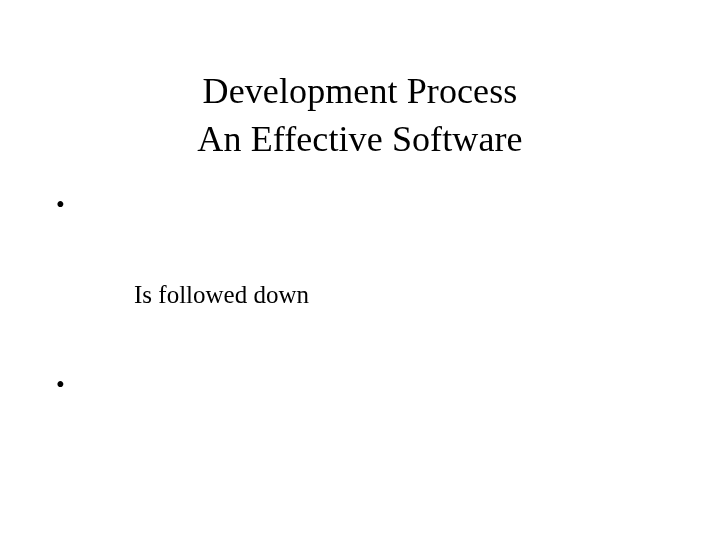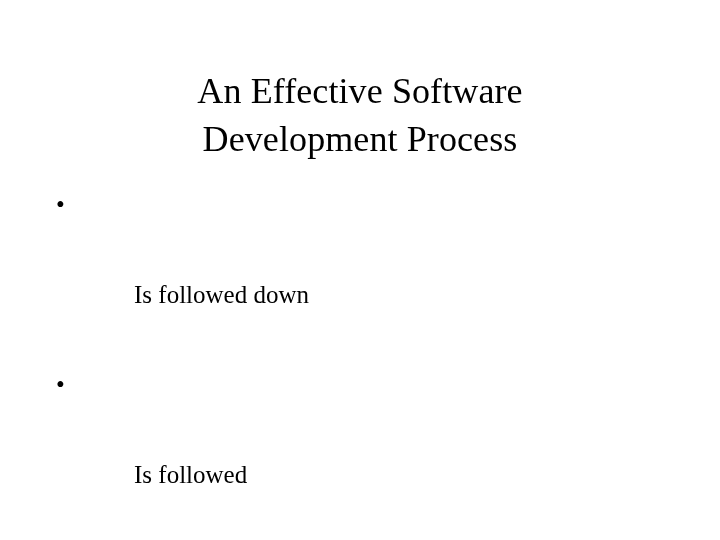--- a/index.html
+++ b/index.html
@@ -66,33 +66,32 @@
     line-height: 45px;
     text-align: left;
   }
 </style>
 </head>
 <body>
 
 <div class="slide">
 
   <h1 class="slide-title">
+    <span class="title-line">Development Process</span>
     <span class="title-line">An Effective Software</span>
-    <span class="title-line">Development Process</span>
   </h1>
 
   <div class="slide-body">
     <ul class="level1">
 
       <li class="bullet1">
         <span class="marker1">•</span>
         <span class="bullet-text">Is followed down</span>
       </li>
 
       <li class="bullet1">
         <span class="marker1">•</span>
-        <span class="bullet-text">Is followed</span>
       </li>
 
     </ul>
   </div>
 
 </div>
 
 </body></html>

